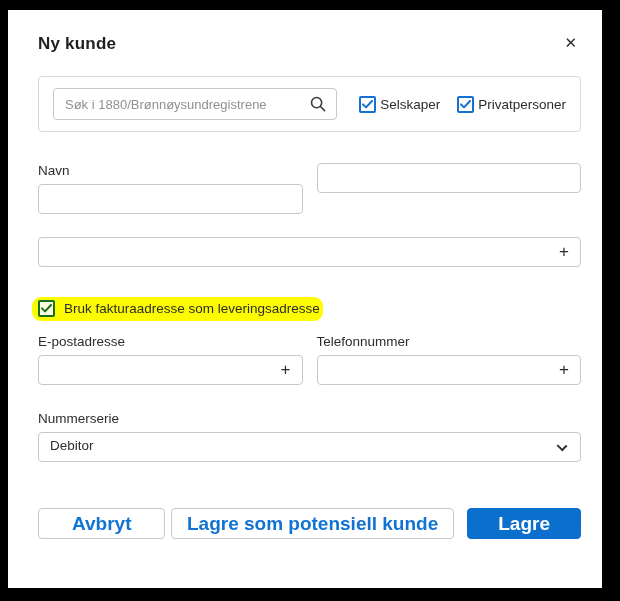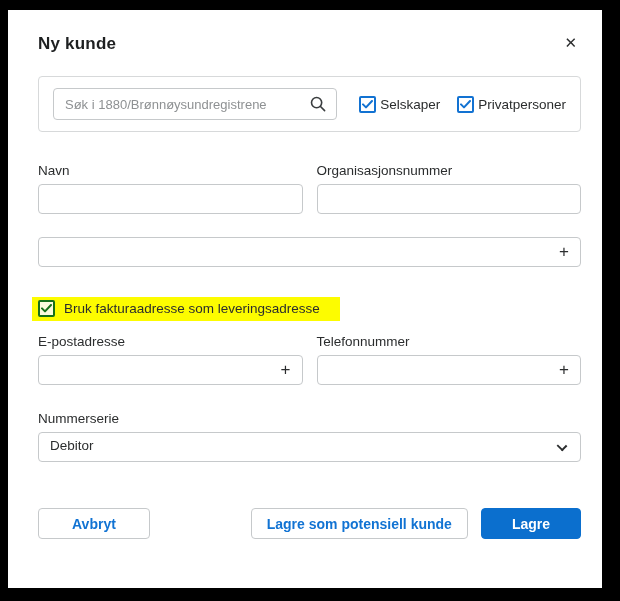--- a/index.html
+++ b/index.html
@@ -60,39 +60,39 @@
   .input-plus { position:relative; }
   .input-plus .text-input { padding-right:30px; }
   .plus-icon {
     position:absolute; right:12px; top:50%; transform:translateY(-52%);
     font-size:17px; color:#2b2d2e; cursor:pointer; line-height:1;
   }
   
   .highlight-row {
     margin-top:30px; margin-left:-6px;
     display:inline-flex; align-items:center; gap:9px;
-    background:#fdfc00; padding:3px 20px 4px 6px; cursor:pointer;
+    background:#fdfc00; padding:3px 3px 4px 6px; cursor:pointer;border-radius:9px;
   }
   .cb-box.green { border-color:#17701a; background:#fbfbdd; }
   
   .select-box {
     position:relative; height:30px; border:1px solid #c6c9cb; border-radius:4px;
     display:flex; align-items:center; padding:0 32px 4px 11px;
     font-size:13.5px; color:#2b2d2e; cursor:pointer; background:#fff;
   }
   .chevron {
     position:absolute; right:14px; top:10px;
     width:8px; height:8px;
     border-right:2px solid #2b2d2e; border-bottom:2px solid #2b2d2e;
     transform:rotate(45deg) scaleY(.9); transform-origin:center; margin-top:-1px;
   }
   
   .footer { margin-top:46px; display:flex; align-items:center; }
   .btn {
-    height:31px; border-radius:4px; font-size:14px; font-weight:bold;
+    height:31px; border-radius:4px; font-size:19px; font-weight:bold;
     font-family:"Liberation Sans", sans-serif; cursor:pointer; white-space:nowrap;
   }
   .btn-secondary { background:#fff; border:1px solid #c6c9cb; color:#1173d3; }
   .btn-cancel { padding:0 33px; }
   .btn-potential { padding:0 15px; margin-right:13px; }
   .btn-primary { background:#0b6fce; border:1px solid #0b6fce; color:#fff; padding:0 30px; }
   .spacer { flex:1; }
   svg { display:block; }
 </style>
 </head>
@@ -134,21 +134,20 @@
       <span class="cb-label">Privatpersoner</span>
     </label>
   </div>
 
   <div class="row-2col mt-31">
     <div class="col">
       <label class="field-label">Navn</label>
       <input class="text-input" type="text" style="">
     </div>
     <div class="col">
-      <label class="field-label">Organisasjonsnummer</label>
       <input class="text-input" type="text" style="">
     </div>
   </div>
 
   <div class="mt-23">
     <div class="input-plus">
       <input class="text-input" type="text" style="">
       <span class="plus-icon">+</span>
     </div>
   </div>

